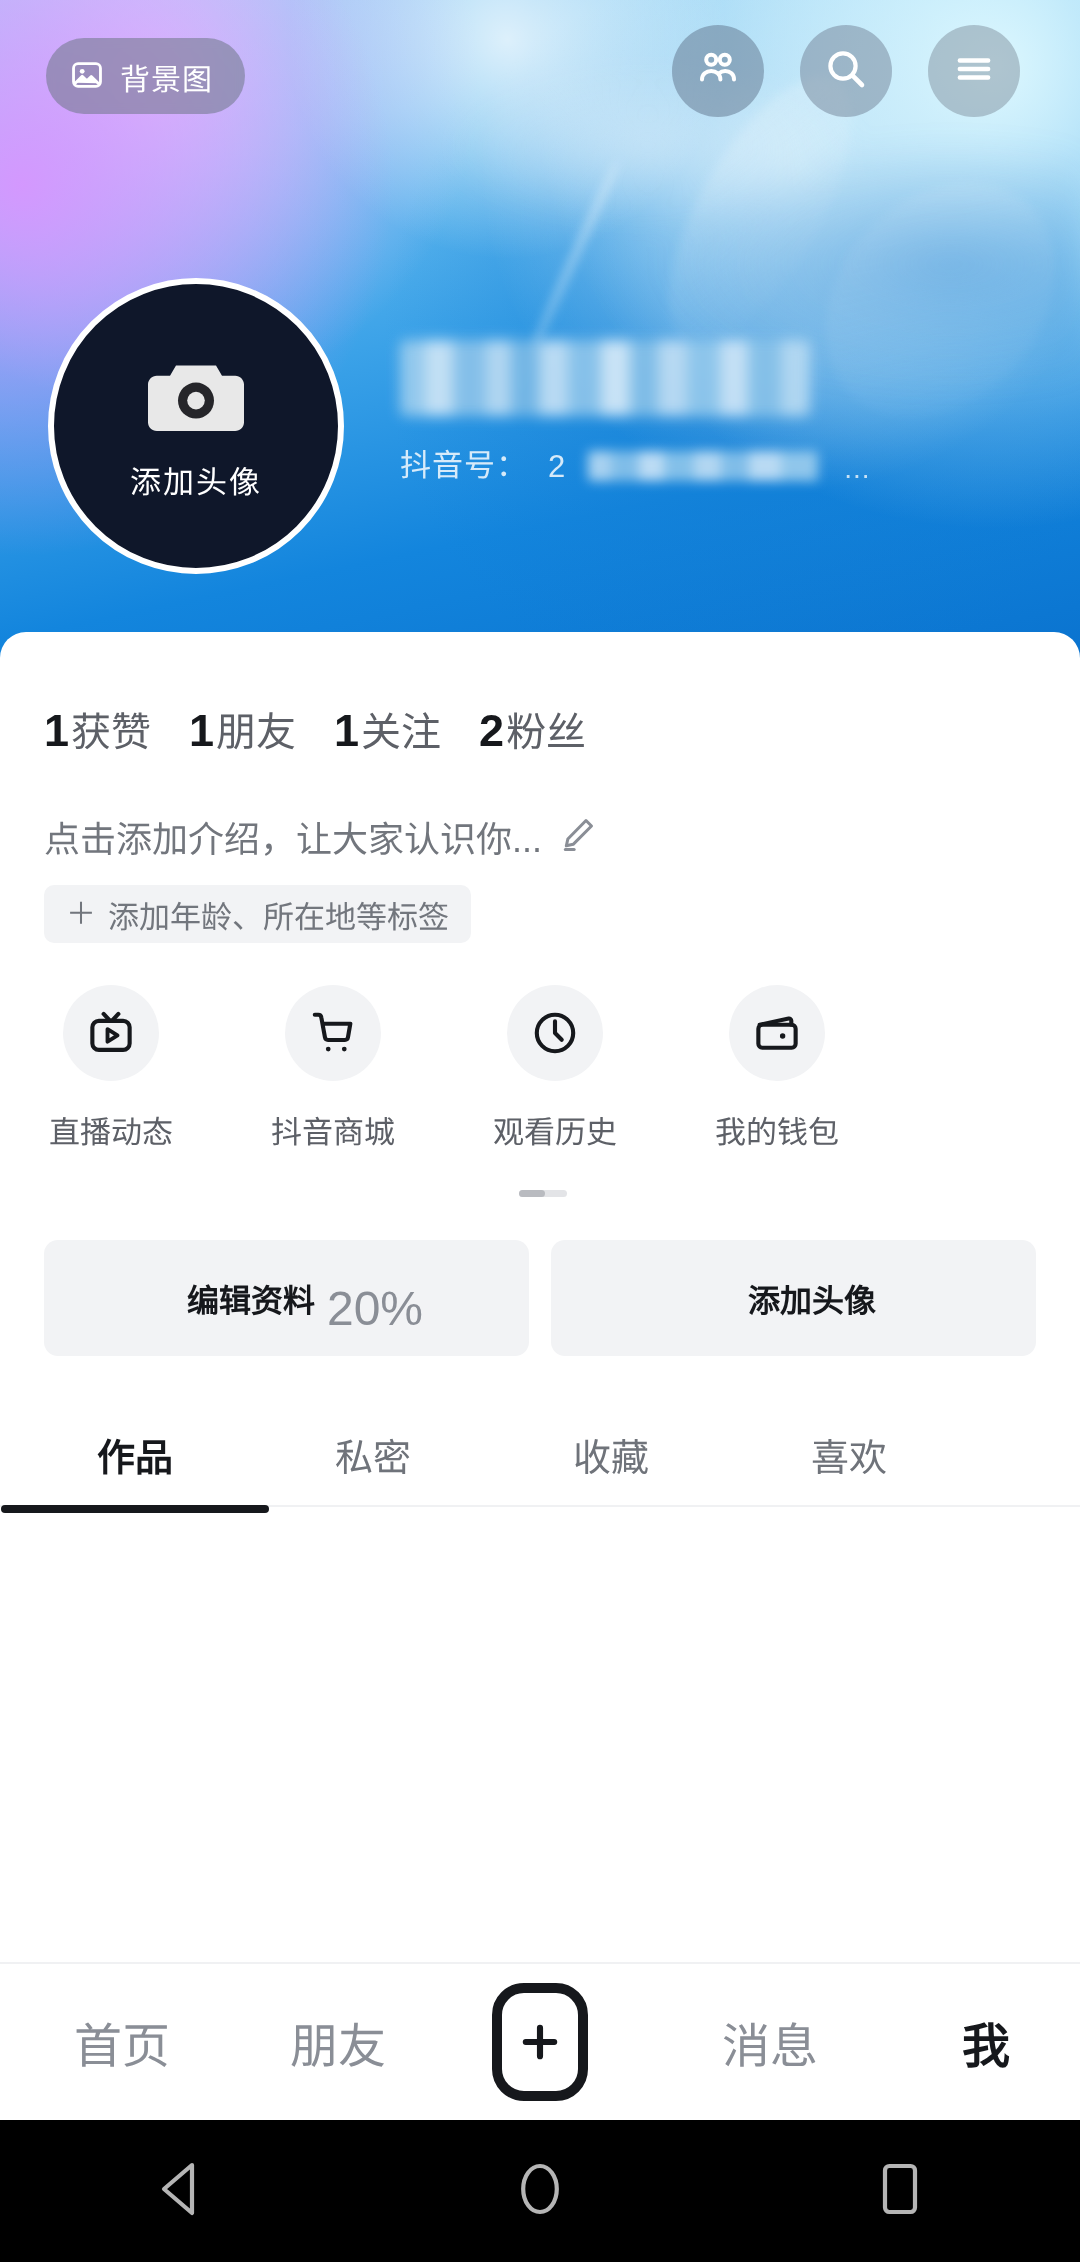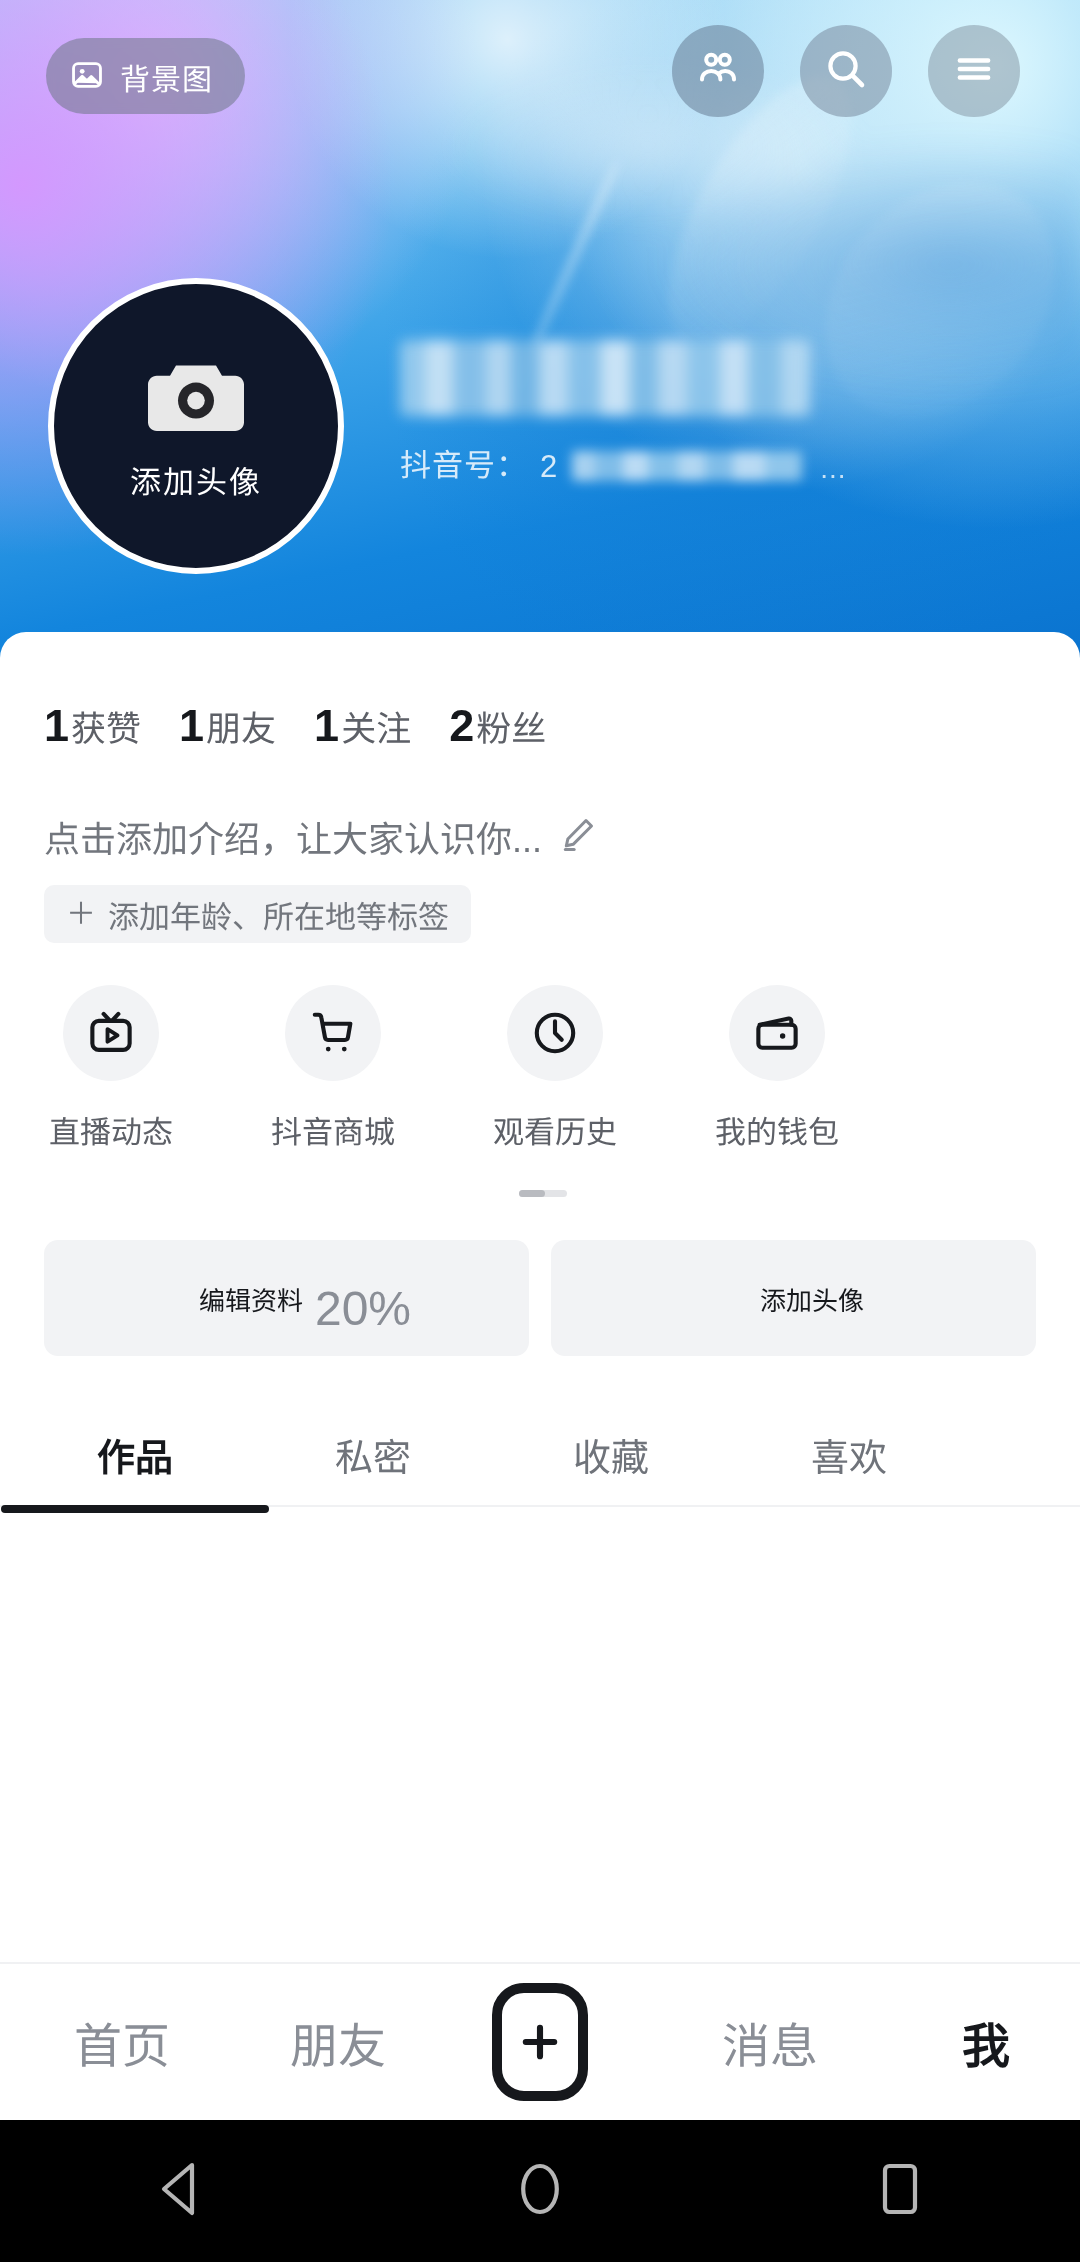--- a/index.html
+++ b/index.html
@@ -71,41 +71,41 @@
   .namewrap{ position:absolute; left:400px; top:340px; z-index:8; }
   .blur-name{
     width:410px; height:76px; border-radius:6px;
     background:
       linear-gradient(90deg,#9ccdee 0 6%,#cfe6f6 6% 13%,#8cc3ea 13% 21%,#bcdcf3 21% 27%,#79b9e6 27% 34%,
         #c5e1f5 34% 41%,#8ec5eb 41% 49%,#d6eaf8 49% 56%,#85c0e8 56% 63%,#c0def4 63% 70%,
         #92c8ec 70% 78%,#cde5f7 78% 85%,#88c2e9 85% 93%,#b7daf2 93% 100%);
     filter:blur(7px); opacity:.92;
   }
   .douyin-id{
-    margin-top:24px; display:flex; align-items:flex-end; gap:12px;
+    margin-top:24px; display:flex; align-items:flex-end; gap:20px;
     color:rgba(255,255,255,0.82); font-size:31px; letter-spacing:1px;
   }
   .id-blur{
     display:inline-block; width:230px; height:30px; margin-left:2px; margin-bottom:4px;
     background:linear-gradient(90deg,#bcdcf3 0 10%,#8ec5eb 10% 22%,#d3e8f8 22% 33%,#93c9ec 33% 46%,
       #c7e2f5 46% 58%,#8ec5eb 58% 70%,#cfe6f7 70% 84%,#9fcfee 84% 100%);
     filter:blur(6px); opacity:.88; border-radius:4px;
   }
   .id-dots{ color:rgba(255,255,255,0.75); font-size:28px; margin-left:6px; }
 
   
   .sheet{
     position:absolute; left:0; top:632px; width:1080px; height:1330px;
     background:#fff; border-radius:26px 26px 0 0; z-index:7;
   }
 
   .stats{ position:absolute; left:44px; top:700px; display:flex; align-items:baseline; gap:38px; z-index:8; }
   .stat{ display:flex; align-items:baseline; }
   .stat .num{ font-size:45px; font-weight:bold; color:#16181c; letter-spacing:-1px; }
-  .stat .lbl{ font-size:35px; color:#5d6067; margin-left:3px; }
+  .stat .lbl{ font-size:40px; color:#5d6067; margin-left:3px; }
 
   .bio{
     position:absolute; left:44px; top:810px; display:flex; align-items:center; gap:16px; z-index:8;
   }
   .bio .txt{ font-size:36px; color:#72767d; }
 
   .tagbtn{
     position:absolute; left:44px; top:885px; height:58px; z-index:8;
     display:flex; align-items:center; gap:12px;
     padding:0 22px; border-radius:10px; background:#f2f3f5;
@@ -128,21 +128,21 @@
   .scroll-hint::before{
     content:""; position:absolute; left:0; top:0; width:26px; height:7px; border-radius:4px; background:#b9bbc0;
   }
 
   
   .actions{ position:absolute; left:44px; top:1240px; width:992px; display:flex; gap:22px; z-index:8; }
   .abtn{
     flex:1; height:116px; border-radius:14px; background:#f2f3f5;
     display:flex; align-items:center; justify-content:center; gap:12px;
   }
-  .abtn .main{ font-size:26px; color:#16181c; font-weight:400;margin-left:37px; }
+  .abtn .main{ font-size:32px; color:#16181c; font-weight:700;margin-left:37px; }
   .abtn .pct{ font-size:48px; color:#8a8e96;margin-top:20px; }
 
   
   .tabs{ position:absolute; left:16px; top:1395px; width:952px; height:118px; display:flex; z-index:8; }
   .tab{ flex:1; display:flex; align-items:center; justify-content:center; position:relative; }
   .tab .t{ font-size:38px; color:#6f737a; }
   .tab.active .t{ color:#16181c; font-weight:bold; }
   .tab.active::after{
     content:""; position:absolute; bottom:0; left:50%; transform:translateX(-50%);
     width:268px; height:8px; background:#16181c; border-radius:4px;

